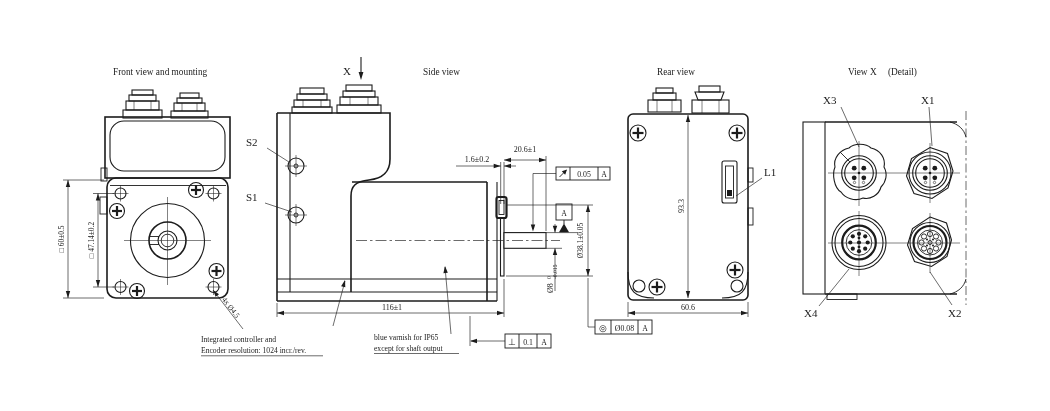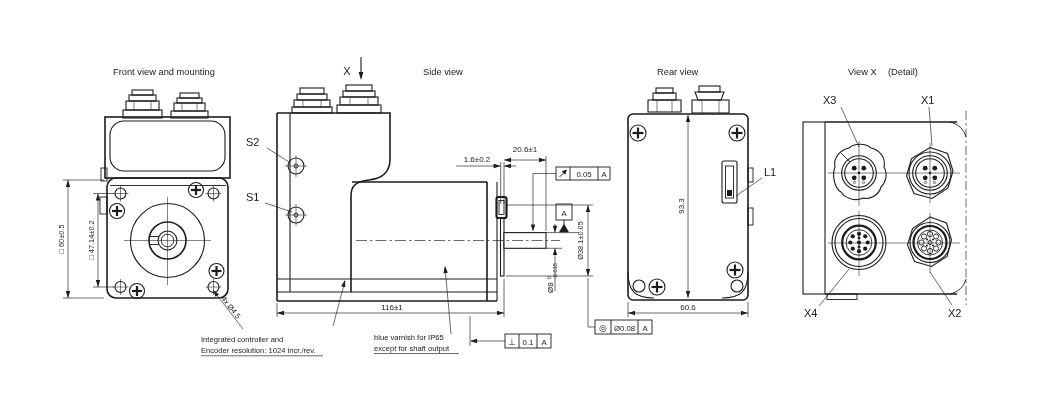--- a/index.html
+++ b/index.html
@@ -1,17 +1,17 @@
 <!DOCTYPE html>
 <html><head>
 <meta charset="utf-8">
 <style>
   html,body{margin:0;padding:0;background:#ffffff;}
   .stage{position:relative;width:1050px;height:411px;background:#ffffff;overflow:hidden;
-         font-family:Liberation Sans, sans-serif;}
+         font-family:Liberation Serif, serif;}
   svg{display:block;}
   .ln{fill:none;stroke:#1c1c1c;}
   .s-thick{stroke-width:1.6;}
   .s-med{stroke-width:1.1;}
   .s-lite{stroke-width:0.9;}
   .s-thin{stroke-width:0.65;}
   .s-hair{stroke-width:0.55;}
   .s-heavy{stroke-width:2.2;}
   .cl{stroke-dasharray:11 3 2.5 3;}
   .dash{stroke-dasharray:9 3 2.5 3;}

